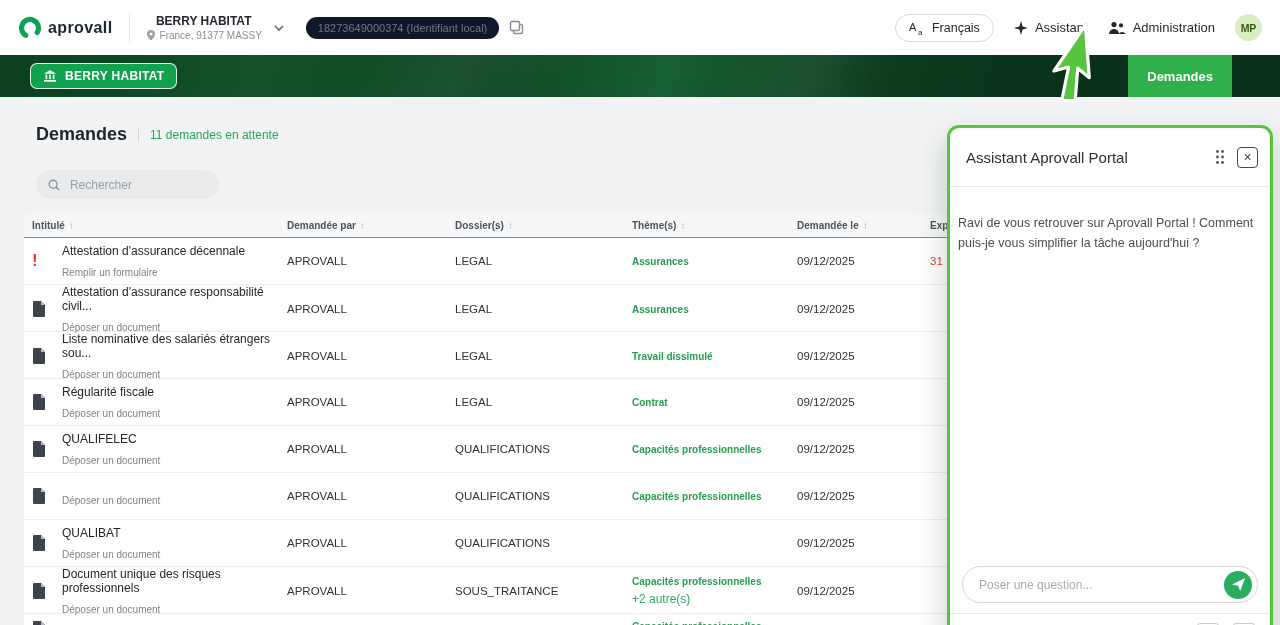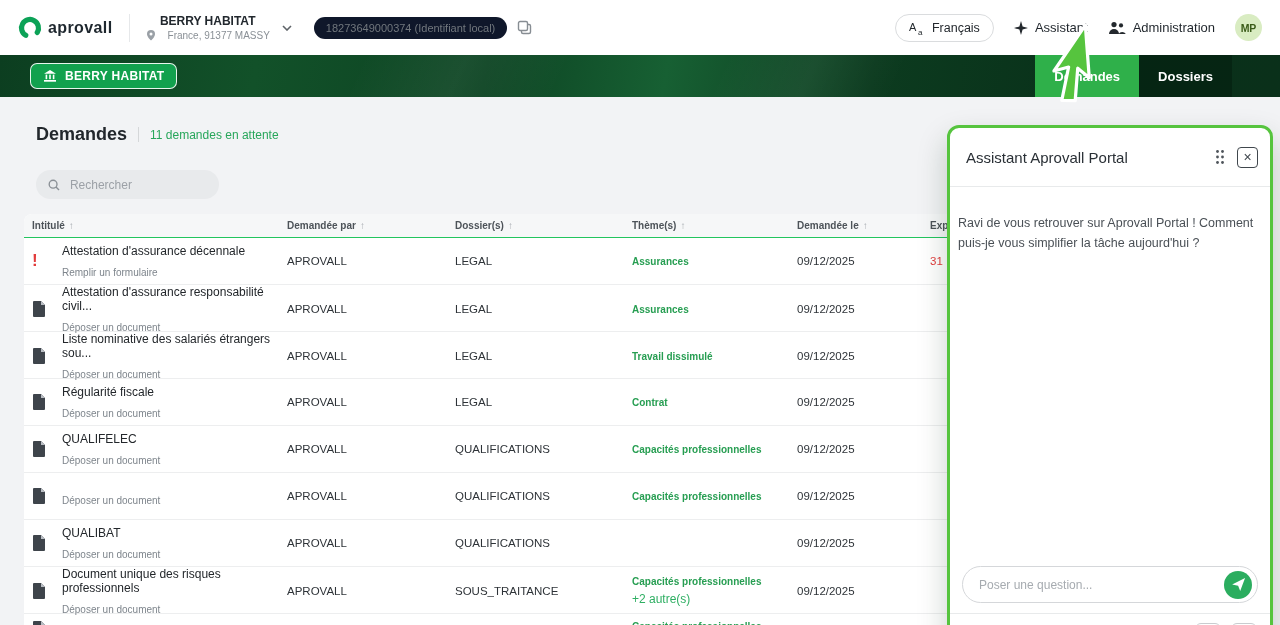--- a/index.html
+++ b/index.html
@@ -8,21 +8,21 @@
   button{font-family:inherit}
 
   
   .topbar{position:absolute;top:0;left:0;width:100%;height:55px;background:#fff;display:flex;
           align-items:center;padding:0 18px;box-sizing:border-box;z-index:10}
   .logo{display:flex;align-items:center;gap:6px;cursor:pointer}
   .logo-text{font-size:16px;font-weight:700;color:#1E272E;letter-spacing:.4px}
   .vdiv{width:1px;height:28px;background:#E6E8EA;margin:0 16px}
   .company-selector{display:flex;align-items:center;gap:12px;cursor:pointer}
   .company-name{font-size:12px;font-weight:700;color:#22282E;text-align:center}
-  .company-loc{display:flex;align-items:center;justify-content:center;gap:12px;font-size:10px;color:#8A9096;margin-top:2px}
+  .company-loc{display:flex;align-items:center;justify-content:center;gap:4px;font-size:10px;color:#8A9096;margin-top:2px}
   .id-chip{margin-left:22px;background:#0f172a;border-radius:12px;padding:5px 12px;font-size:11px;color:#71777D;white-space:nowrap}
   .copy-btn{background:none;border:none;margin-left:8px;cursor:pointer;padding:2px;display:flex}
   .topbar-right{margin-left:auto;display:flex;align-items:center;gap:20px}
   .lang-btn{display:flex;align-items:center;gap:7px;background:#fff;border:1px solid #DADCDE;border-radius:16px;
             padding:5px 13px;font-size:12.5px;color:#23282D;cursor:pointer}
   .menu-item{display:flex;align-items:center;gap:7px;font-size:13px;color:#1F252B;cursor:pointer}
   .avatar{width:27px;height:27px;border-radius:50%;background:#D9ECC2;color:#3A5B18;font-size:10.5px;font-weight:700;
           display:flex;align-items:center;justify-content:center;cursor:pointer}
 
   
@@ -165,21 +165,20 @@
       <path d="M7 0 L13 3.7 H1 Z" fill="#fff"></path>
       <rect x="2.6" y="4.6" width="1.6" height="4.6" fill="#fff"></rect>
       <rect x="6.2" y="4.6" width="1.6" height="4.6" fill="#fff"></rect>
       <rect x="9.8" y="4.6" width="1.6" height="4.6" fill="#fff"></rect>
       <rect x="1" y="10" width="12" height="1.7" fill="#fff"></rect>
     </svg>
     <span>BERRY HABITAT</span>
   </button>
   <nav class="tabs">
     <div class="tab active">Demandes</div>
-    <div class="tab inactive">Dossiers</div>
   </nav>
 </div>
 
 <div class="title-row">
   <span class="page-title">Demandes</span>
   <span class="count-div"></span>
   <span class="pending">11 demandes en attente</span>
 </div>
 
 <div class="search">

